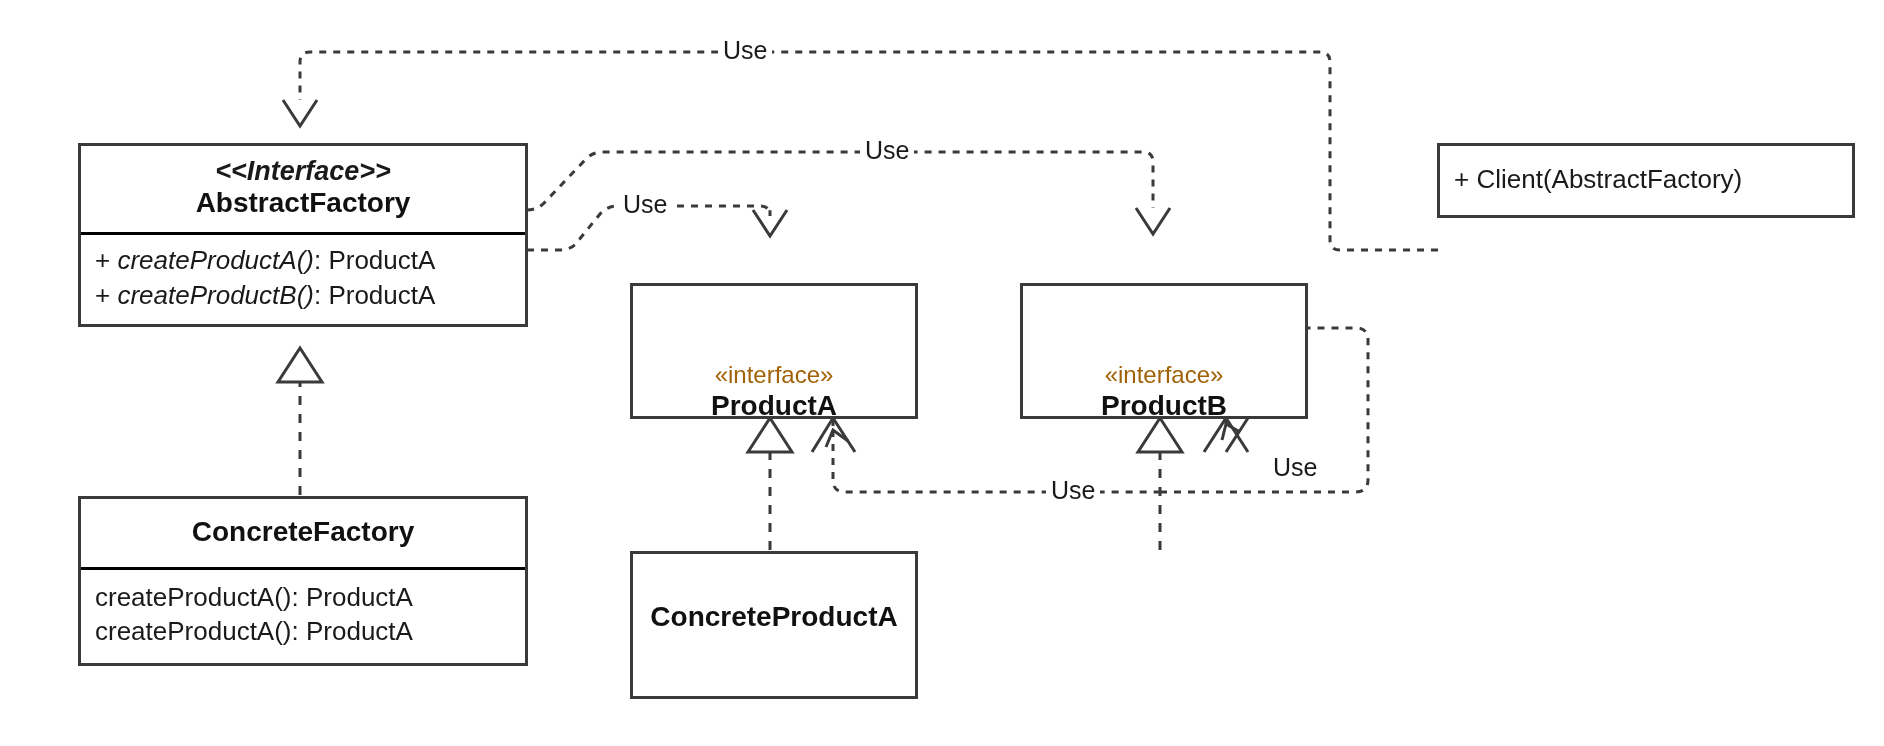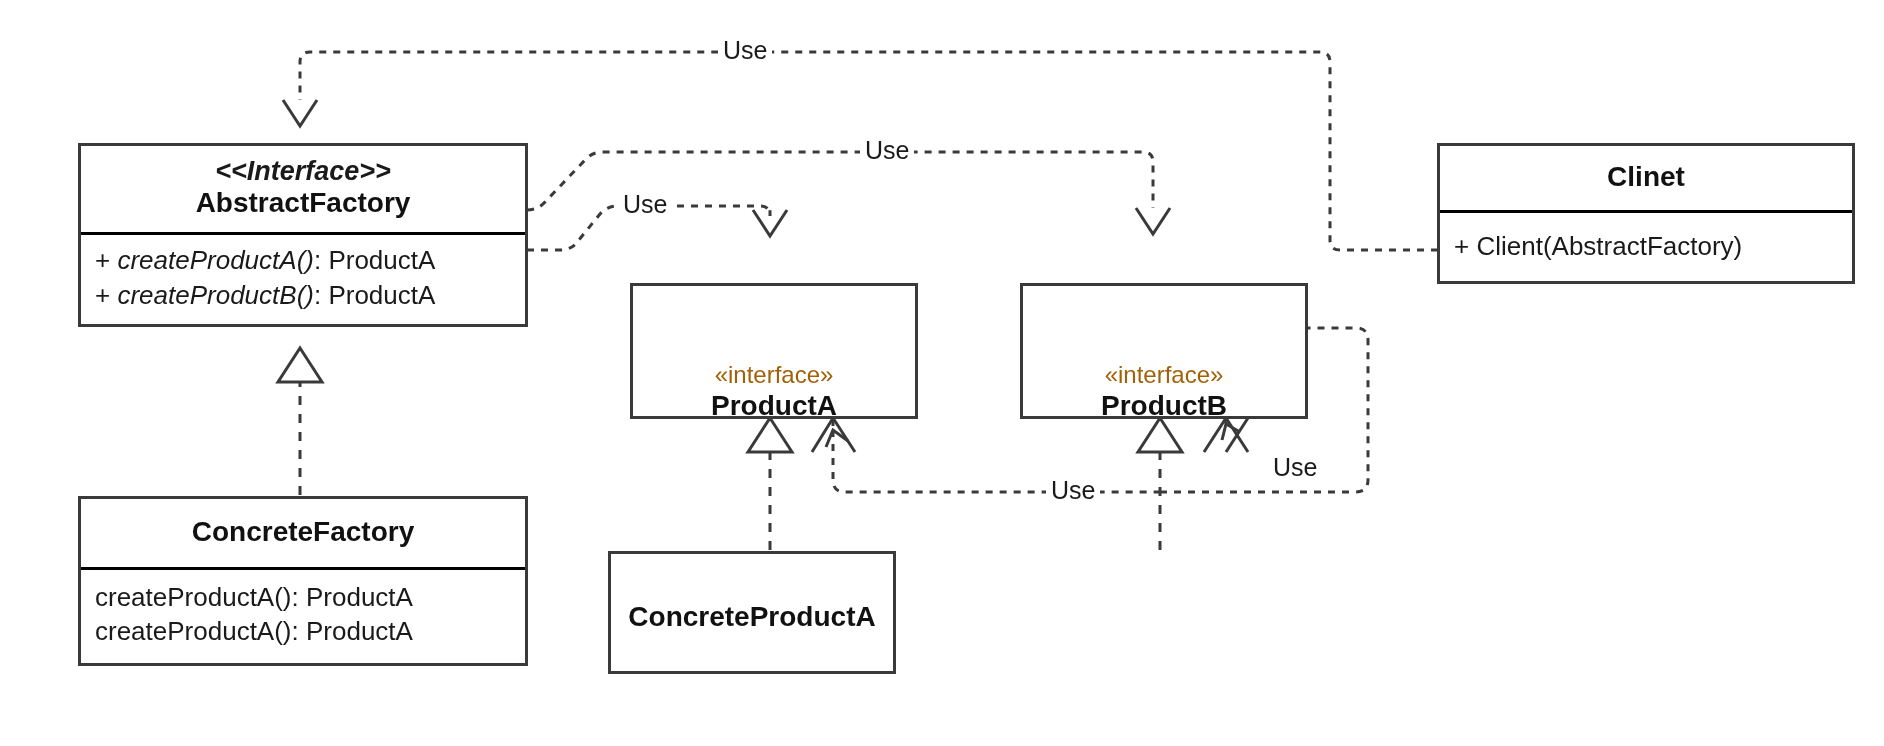--- a/index.html
+++ b/index.html
@@ -194,29 +194,26 @@
     </div>
   </div>
 
   <div class="uml-box" style="left:1020px; top:283px; width:288px; height:136px;">
     <div class="uml-section" style="padding:28px 10px 0;">
       <div class="stereotype-guillemet">«interface»</div>
       <div class="cls-name">ProductB</div>
     </div>
   </div>
 
-  <div class="uml-box" style="left:608px; top:551px; width:288px; height:123px;">
+  <div class="uml-box" style="left:630px; top:551px; width:288px; height:148px;">
     <div class="uml-section" style="padding:46px 10px 0;">
       <div class="cls-name">ConcreteProductA</div>
     </div>
   </div>
 
 
   <div class="uml-box" style="left:1437px; top:143px; width:418px;">
-    <div class="uml-section" style="padding:14px 14px 16px;">
-      <div class="cls-name">Clinet</div>
-    </div>
     <div class="uml-section" style="padding:16px 14px 18px;">
       <div class="member">+ Client(AbstractFactory)</div>
     </div>
   </div>
 
 </div>
 
 </body></html>

